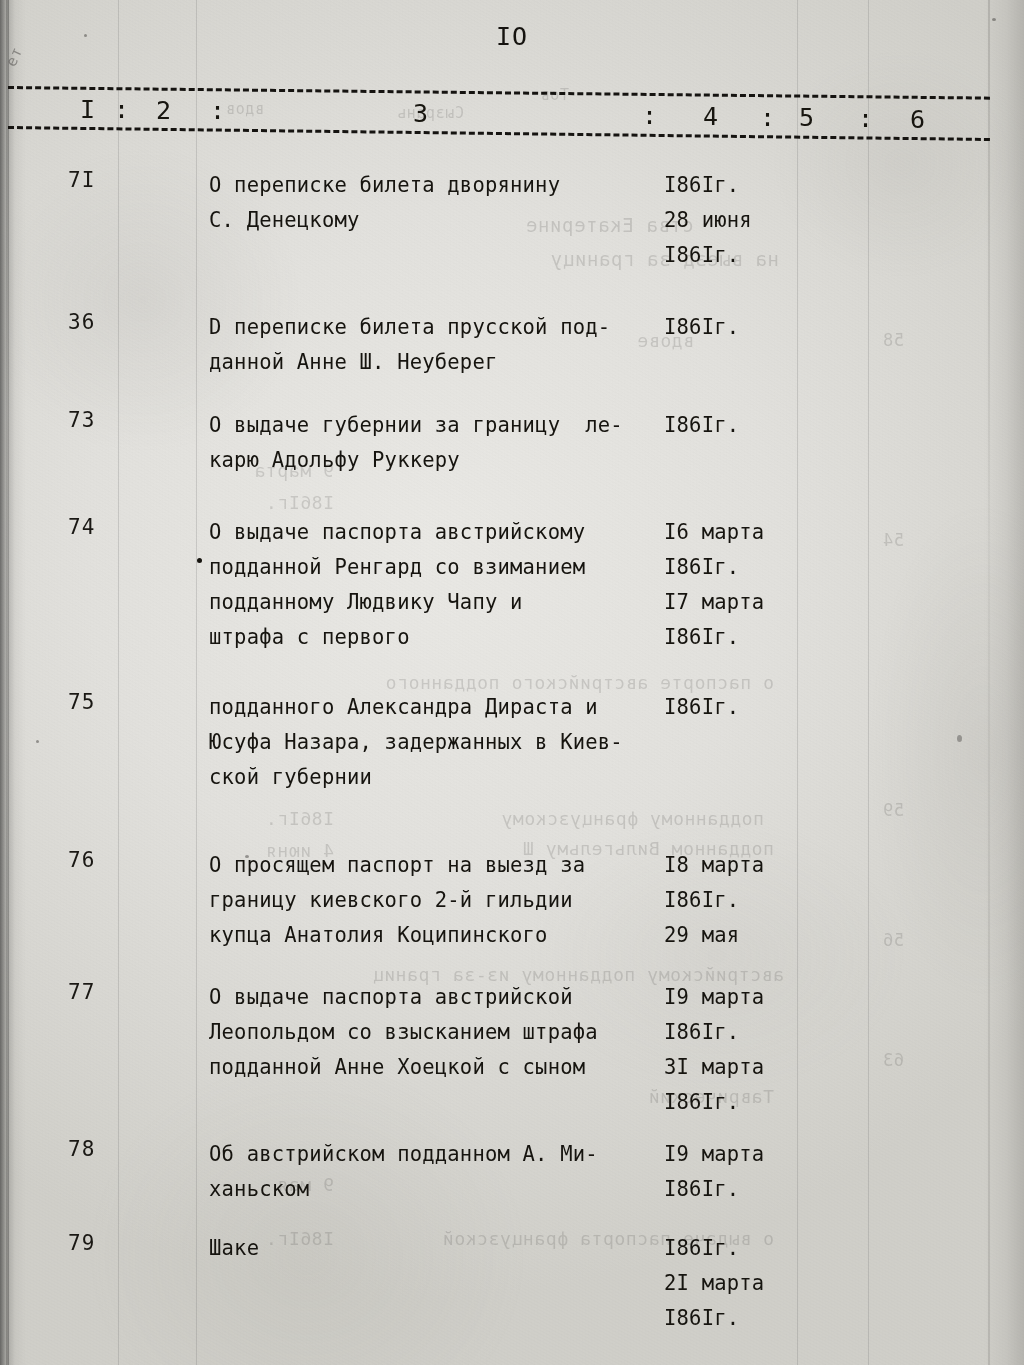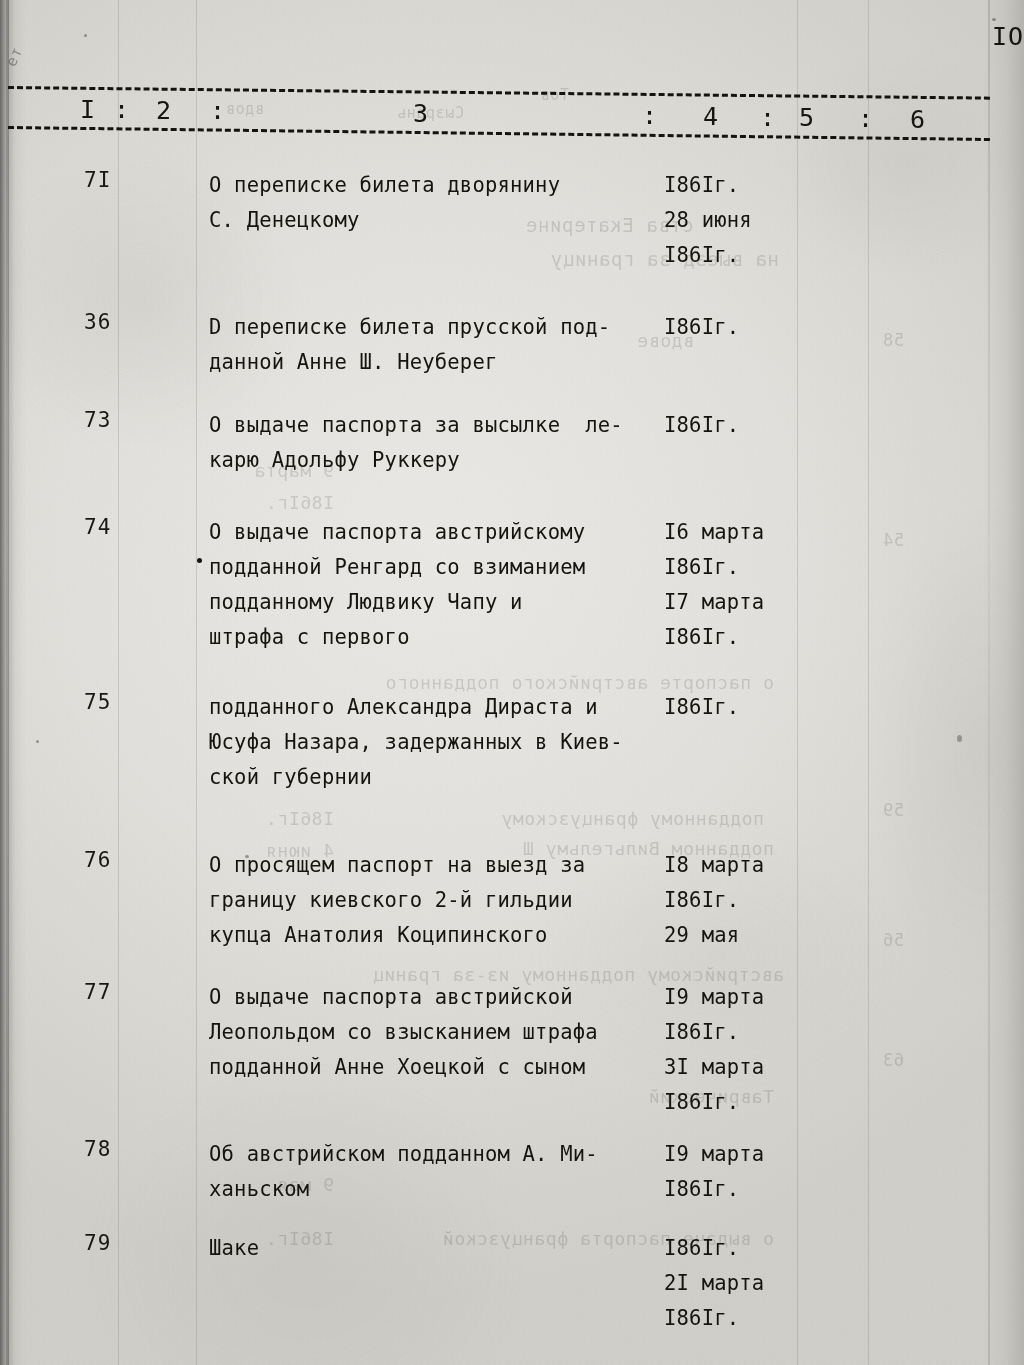--- a/index.html
+++ b/index.html
@@ -102,21 +102,21 @@
     transform: rotate(-66deg);
     transform-origin: left top;
     letter-spacing: 1px;
   }
 
   
   .page-number {
     position: absolute;
     left: 0; right: 0;
     top: 22px;
-    text-align: right;
+    text-align: center;
     font-size: 25px;
     color: #15130f;
     letter-spacing: 1px;
   }
 
   
   .rule {
     position: absolute;
     height: 0;
     border-top: 3px dashed #151310;
@@ -144,21 +144,21 @@
   }
 
   
   .row {
     position: absolute;
     left: 0;
     width: 100%;
   }
   .cell-num {
     position: absolute;
-    left: 84px;
+    left: 68px;
     width: 70px;
     font-size: 21px;
     color: #1a1814;
     letter-spacing: 1px;
   }
   .cell-desc {
     position: absolute;
     left: 209px;
     width: 450px;
     font-size: 20.5px;
@@ -278,21 +278,21 @@
           <span class="desc-line">D переписке билета прусской под-</span>
           <span class="desc-line">данной Анне Ш. Неуберег</span>
         </div>
         <div class="cell-date">
           <span class="date-line">I86Iг.</span>
         </div>
       </div>
       <div class="row" style="top: 408px;">
         <div class="cell-num">73</div>
         <div class="cell-desc">
-          <span class="desc-line">О выдаче паспорта за высылке  ле-</span>
+          <span class="desc-line">О выдаче губернии за границу  ле-</span>
           <span class="desc-line">карю Адольфу Руккеру</span>
         </div>
         <div class="cell-date">
           <span class="date-line">I86Iг.</span>
         </div>
       </div>
       <div class="row" style="top: 515px;">
         <div class="cell-num">74</div>
         <div class="cell-desc">
           <span class="inkdot"></span>

